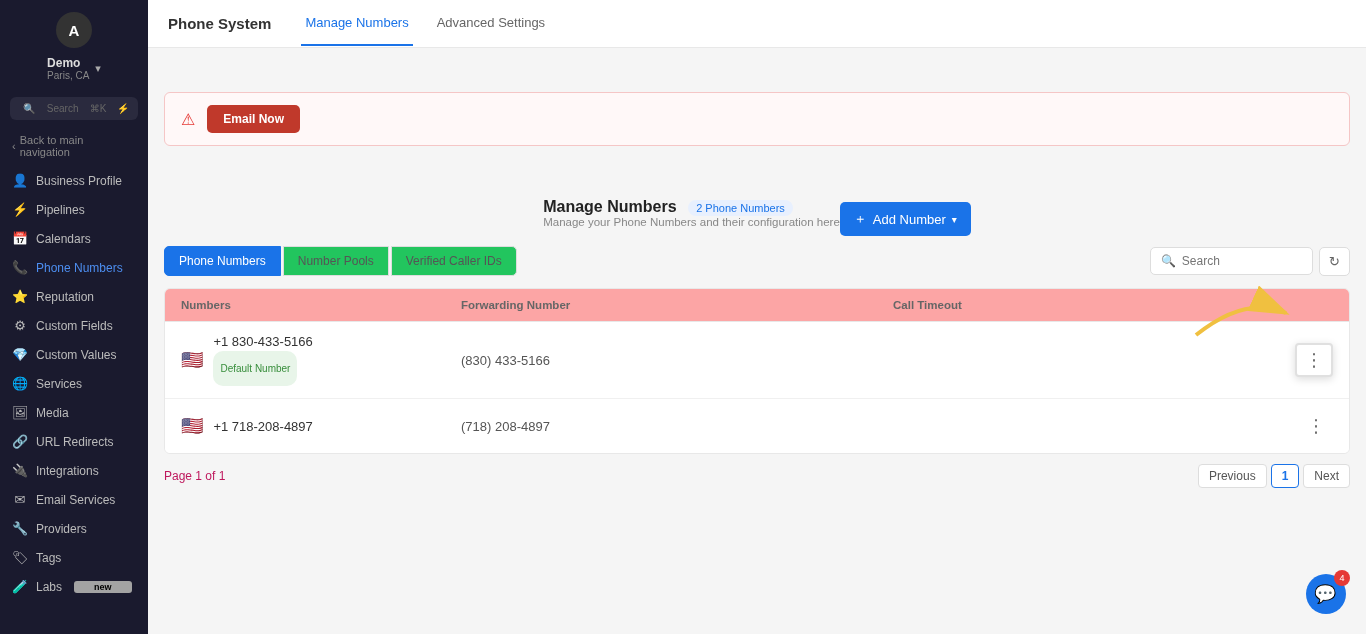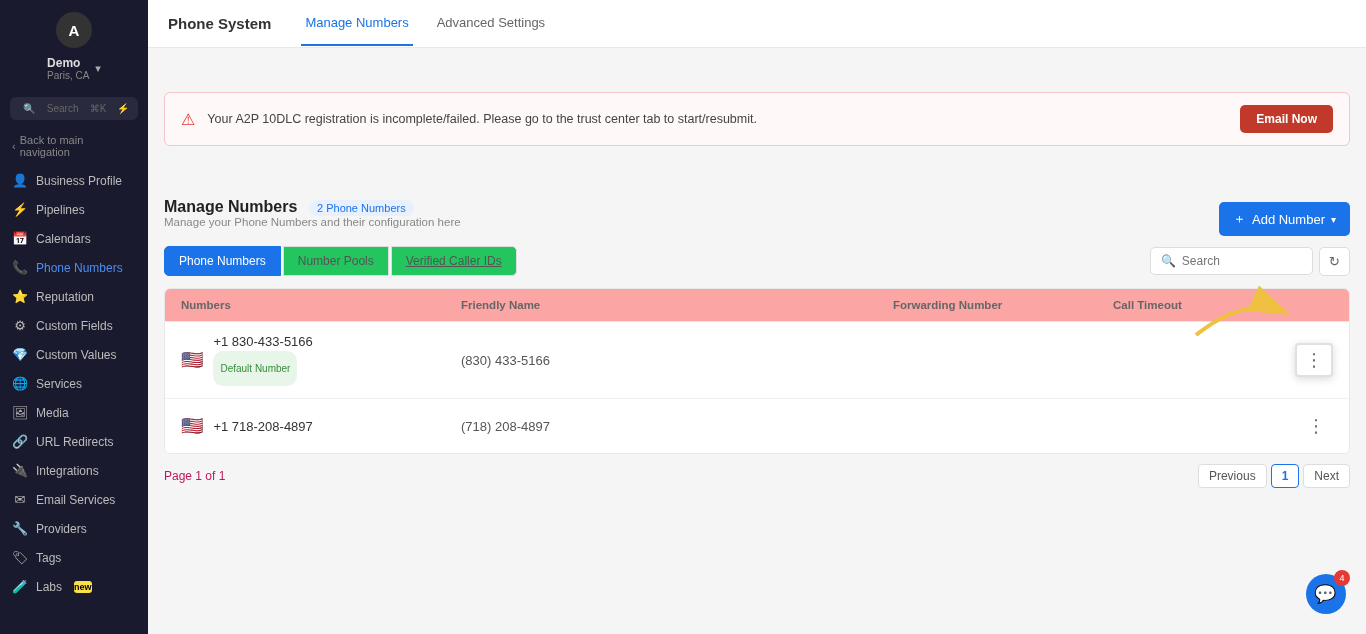--- a/index.html
+++ b/index.html
@@ -44,21 +44,21 @@
       font-size: 11px; color: #888; padding: 8px 12px; cursor: pointer;
       display: flex; align-items: center; gap: 4px;
     }
     .nav-item {
       display: flex; align-items: center; gap: 8px;
       padding: 7px 12px; color: #bbb; cursor: pointer;
       font-size: 12px; transition: background 0.15s;
     }
     .nav-item.active { color: #4d8ef0; }
     .nav-item .icon { font-size: 13px; width: 16px; text-align: center; }
-    .nav-badge { background: #fde047; color: #000; font-size: 9px; padding: 1px 0; border-radius: 3px; margin-left: 4px; font-weight: bold; }
+    .nav-badge { background: #a3a3a3; color: #000; font-size: 9px; padding: 1px 20px; border-radius: 3px; margin-left: 4px; font-weight: bold; }
 
     
     .main { flex: 1; display: flex; flex-direction: column; overflow: hidden; gap: 30px; }
 
     
     .top-header {
       background: #fff;
       border-bottom: 1px solid #e8e8e8;
       padding: 0 20px;
       display: flex; align-items: center;
@@ -86,21 +86,21 @@
     .alert-btn {
       background: #c0392b; color: #fff; border: none;
       padding: 7px 16px; border-radius: 5px; cursor: pointer;
       font-size: 12px; font-weight: 600; white-space: nowrap;
     }
 
     
     .content { flex: 1; padding: 0 16px 16px; overflow: auto; }
 
     .section-header {
-      display: flex; align-items: center; justify-content: space-between;
+      display: flex; align-items: center; justify-content: center;
       margin: 14px 0 6px;
     }
     .section-title { font-size: 16px; font-weight: 600; color: #222; }
     .section-badge {
       background: #e8f0fe; color: #1a73e8; font-size: 11px;
       padding: 2px 8px; border-radius: 10px; margin-left: 8px; font-weight: 500;
     }
     .section-sub { font-size: 11.5px; color: #888; margin-bottom: 12px; }
 
     .add-number-btn {
@@ -115,21 +115,21 @@
     .tabs-row {
       display: flex; align-items: center; justify-content: space-between;
       margin-bottom: 12px;
     }
     .tab-group { display: flex; gap: 2px; }
     .tab-btn {
       padding: 7px 14px; border: 1px solid #ddd; background: #22c55e;
       font-size: 12px; cursor: pointer; color: #555;
     }
     .tab-btn:first-child { border-radius: 5px 0 0 5px; }
-    .tab-btn:last-child { border-radius: 0 5px 5px 0; text-decoration: underline; }
+    .tab-btn:last-child { border-radius: 0 5px 5px 0; }
     .tab-btn.active { background: #1a73e8; color: #fff; border-color: #1a73e8; }
     .search-box {
       display: flex; align-items: center; gap: 6px;
       border: 1px solid #ddd; border-radius: 5px;
       padding: 6px 10px; background: #fff; color: #888;
       font-size: 12px;
     }
     .search-box input { border: none; outline: none; background: transparent; font-size: 12px; color: #555; width: 120px; }
     .refresh-btn { background: #fff; border: 1px solid #ddd; border-radius: 5px; padding: 6px 9px; cursor: pointer; color: #666; }
 
@@ -271,21 +271,20 @@
 <div class="main">
 
   <div class="top-header">
     <span class="page-title">Phone System</span>
     <div class="tab-item active">Manage Numbers</div>
     <div class="tab-item">Advanced Settings</div>
   </div>
 
   <div class="alert-banner">
     <span class="alert-icon">⚠</span>
-    <span class="alert-text">Your A2P 10DLC registration is incomplete/failed. Please go to the trust center tab to start/resubmit.</span>
     <button class="alert-btn">Email Now</button>
   </div>
 
   <div class="content">
     <div class="section-header">
       <div>
         <span class="section-title">Manage Numbers</span>
         <span class="section-badge">2 Phone Numbers</span>
         <div class="section-sub">Manage your Phone Numbers and their configuration here</div>
       </div>
@@ -307,21 +306,20 @@
           <span>🔍</span>
           <input type="text" placeholder="Search" style="">
         </div>
         <button class="refresh-btn">↻</button>
       </div>
     </div>
 
     <div class="table-container">
       <div class="table-header">
         <div class="th">Numbers</div>
-        <div class="th">Friendly Name</div>
         <div class="th">Forwarding Number</div>
         <div class="th">Call Timeout</div>
         <div class="th"></div>
       </div>
 
       <div class="table-row" style="position:relative;">
         <div class="number-cell">
           <span class="flag">🇺🇸</span>
           <div>
             <div class="number-text">+1 830-433-5166</div>

